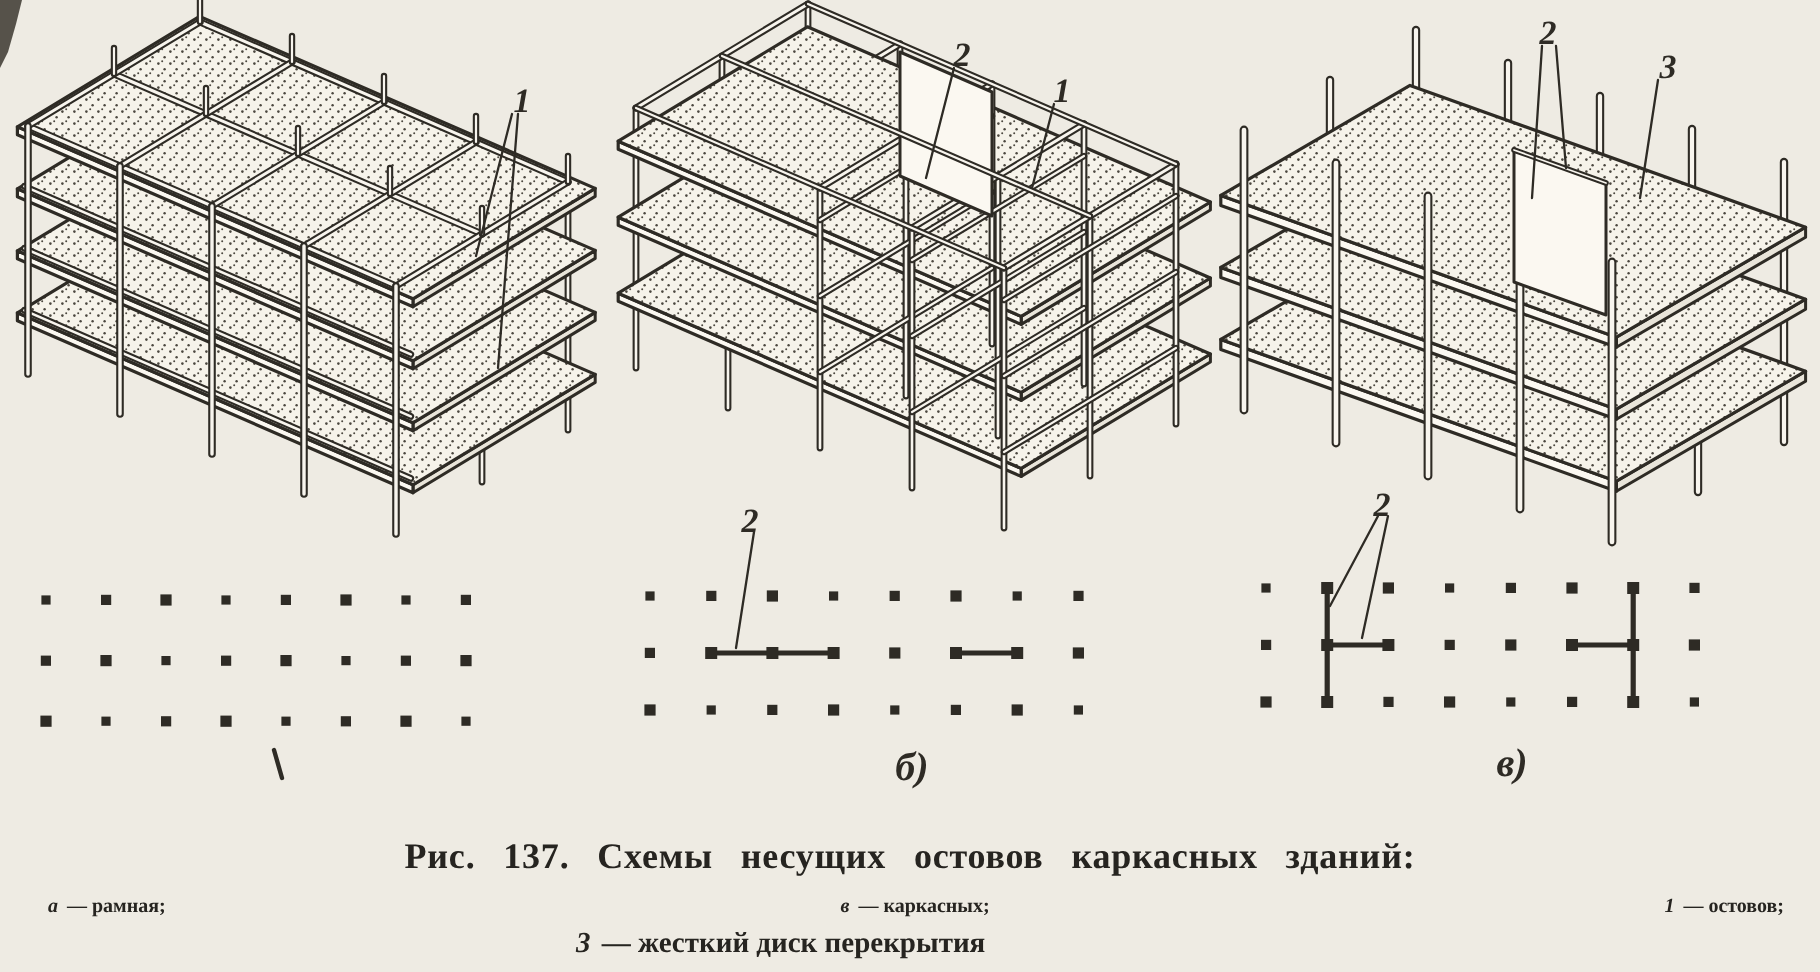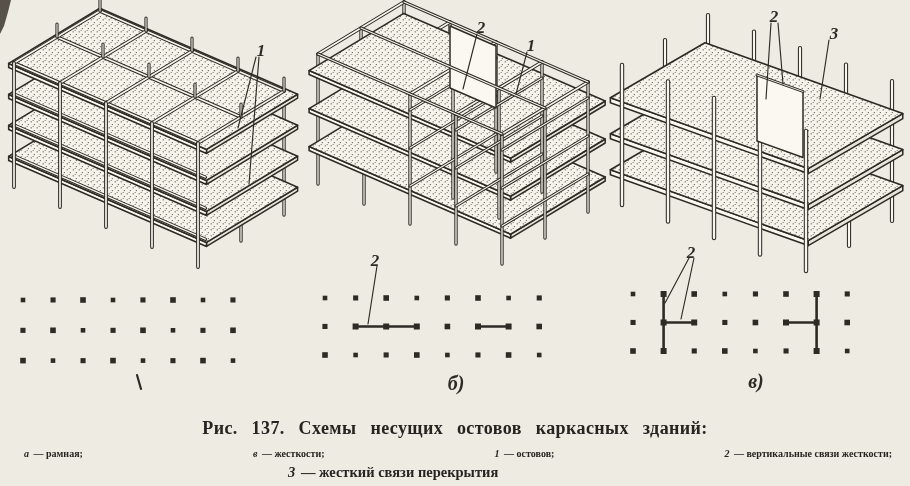--- a/index.html
+++ b/index.html
@@ -350,18 +350,17 @@
       <text x="456" y="390" text-anchor="middle" font-family="Liberation Serif,serif" font-style="italic" font-weight="600" font-size="20" fill="#2e2b25">б)</text>
       <text x="756" y="388" text-anchor="middle" font-family="Liberation Serif,serif" font-style="italic" font-weight="600" font-size="20" fill="#2e2b25">в)</text>
       <g>
         <path d="M0 0L11 0L8 12L4 26L0 34Z" fill="#56524a"></path>
         <path d="M137.0 375.0L141.0 389.0" stroke="#2e2b25" stroke-width="2.2" fill="none" stroke-linecap="round"></path>
       </g>
     </svg>
   <div class="cap-title">Рис. 137. Схемы несущих остовов каркасных зданий:</div>
   <div class="legend1" id="legend-line1">
       <span><span class="k">а</span> — <span class="t">рамная</span>;</span>
-      <span><span class="k">в</span> — <span class="t">жесткости</span>;</span>
+      <span><span class="k">в</span> — <span class="t">каркасных</span>;</span>
       <span><span class="k">1</span> — <span class="t">остовов</span>;</span>
-      <span><span class="k">2</span> — <span class="t">вертикальные связи жесткости</span>;</span>
     </div>
-  <div class="legend2" id="legend-line2"><span><span class="k">3</span> — <span class="t">жесткий связи перекрытия</span></span></div>
+  <div class="legend2" id="legend-line2"><span><span class="k">3</span> — <span class="t">жесткий диск перекрытия</span></span></div>
 </div>
 
 </body></html>

